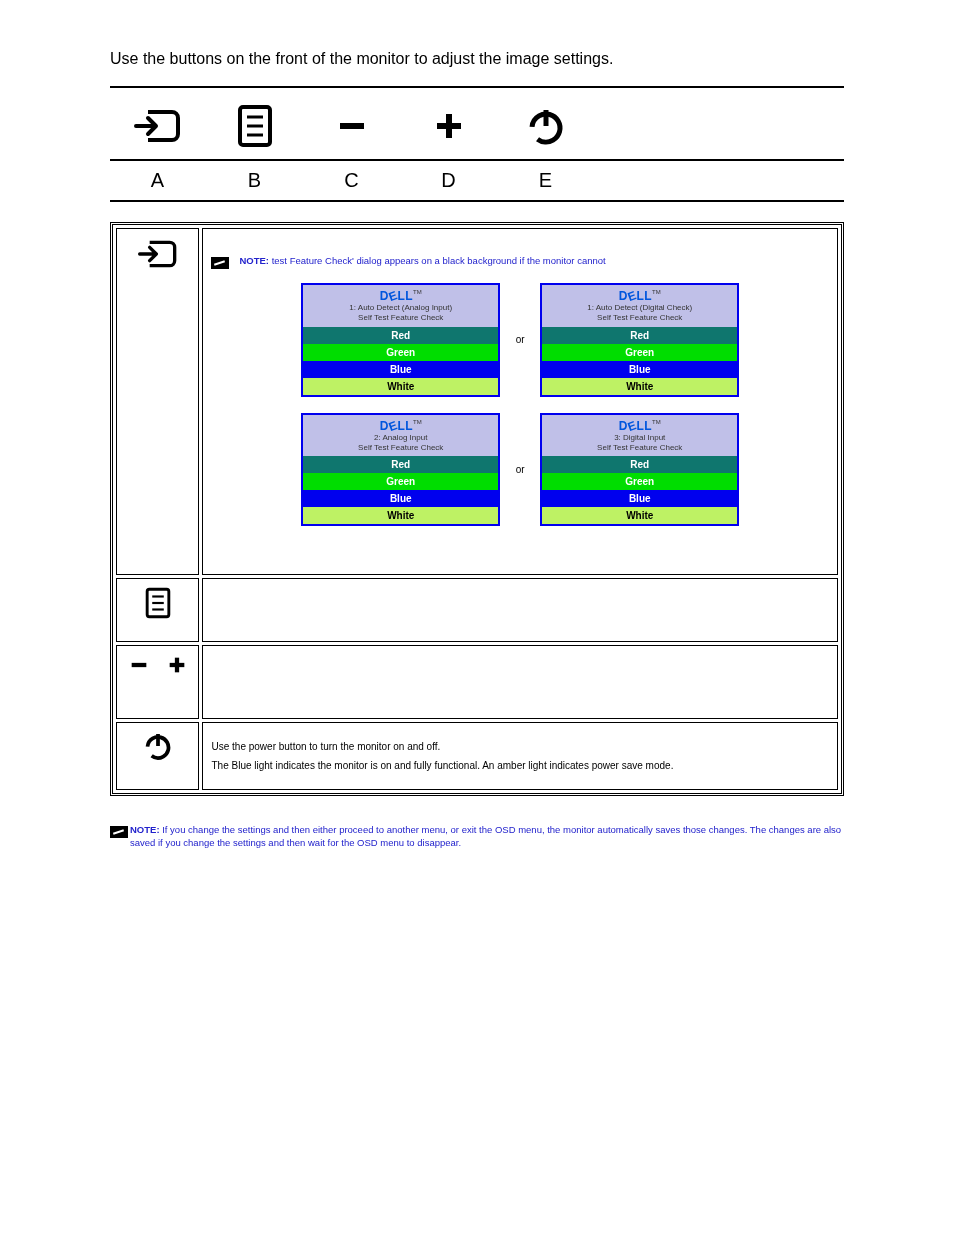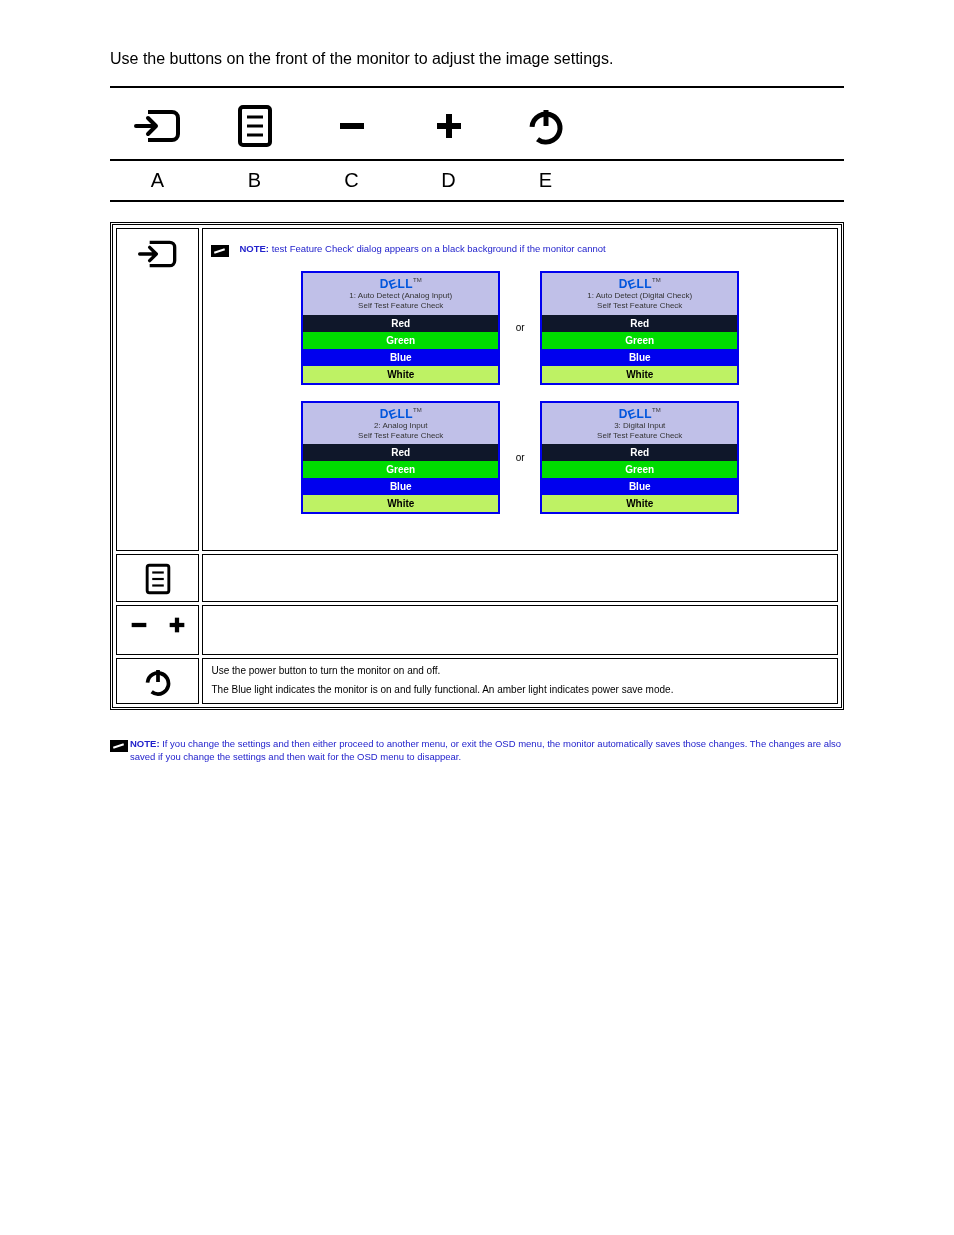--- a/index.html
+++ b/index.html
@@ -45,21 +45,21 @@
   }
   .main-table {
     border: 3px double #000;
     border-collapse: separate;
     border-spacing: 3px;
     margin-top: 20px;
     width: 100%;
   }
   .main-table td {
     border: 1px solid #000;
-    padding: 6px 8px;
+    padding: 18px 8px;
     vertical-align: top;
     font-size: 10px;
   }
   .col-icon {
     width: 50px;
     text-align: center;
     vertical-align: top;
     padding-top: 8px !important;
   }
   .col-right {
@@ -139,21 +139,21 @@
   .dell-logo .ring {
     display: inline-block;
     transform: rotate(-20deg);
   }
   .tm {
     font-size: 6px;
     vertical-align: top;
     color: #333;
   }
   .bar { color: #fff; font-weight: bold; font-size: 10px; padding: 3px 0; }
-  .bar-red { background: #0f172a; text-align: center; }
+  .bar-red { background: #0f766e; text-align: center; }
   .bar-green { background: #00dd00; }
   .bar-blue { background: #0000ee; }
   .bar-white { background: #bef264; color: #000; }
   .link {
     color: #0000cc;
     text-decoration: underline;
   }
   .osd-section {
     margin-top: 24px;
   }

